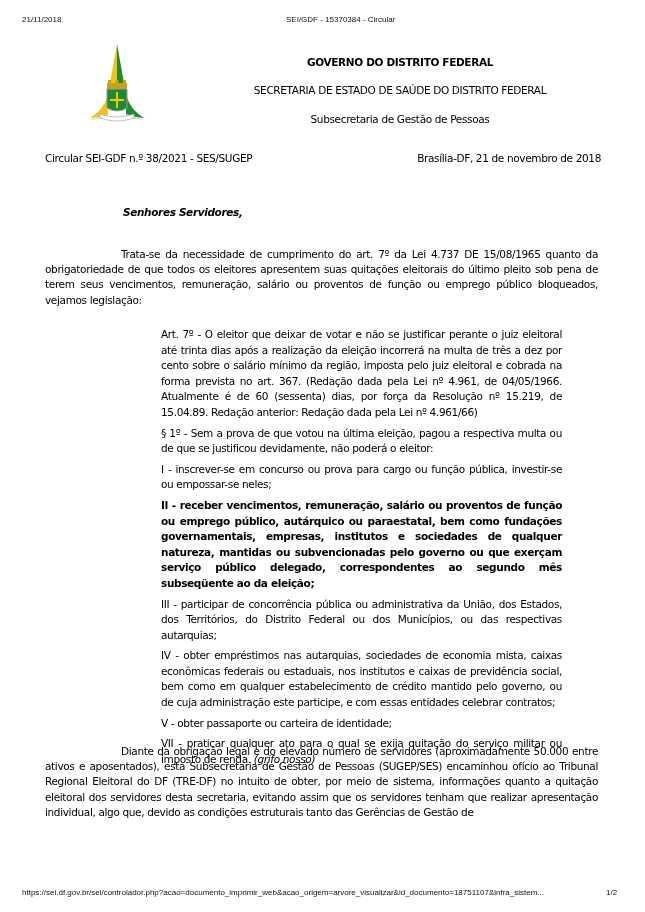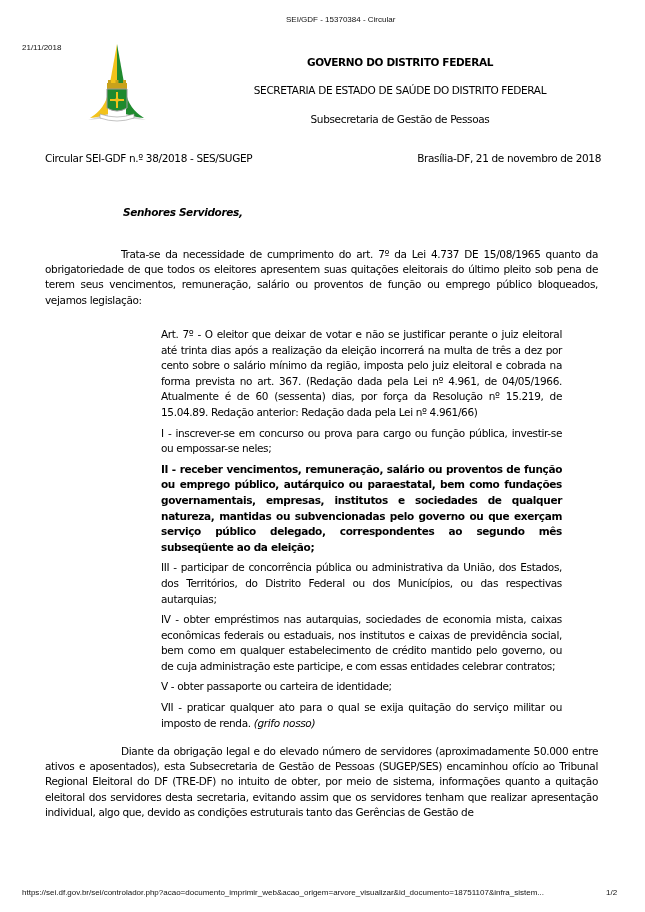--- a/index.html
+++ b/index.html
@@ -1,18 +1,18 @@
 <!DOCTYPE html>
 <html><head>
 <meta charset="utf-8">
 <style>
   html, body { margin: 0; padding: 0; background: #ffffff; }
   body { width: 645px; height: 912px; position: relative; overflow: hidden; color: #000; }
   .print-hdr, .print-ftr { position: absolute; font-family: "Liberation Sans", sans-serif; font-size: 8px; color: #111; }
-  .print-hdr.date { left: 22px; top: 15px; margin-top: 28px; }
+  .print-hdr.date { left: 22px; top: 15px; }
   .print-hdr.title { left: 286px; top: 15px; }
   .print-ftr.url { left: 22px; top: 888px; width: 555px; white-space: nowrap; overflow: hidden; }
   .print-ftr.page { left: 606px; top: 888px; }
 
   .doc { font-family: "DejaVu Sans", sans-serif; font-size: 10.5px; letter-spacing: -0.35px; }
   .logo { position: absolute; left: 86px; top: 44px; width: 62px; height: 84px; }
 
   .hdr-line { position: absolute; left: 240px; width: 320px; text-align: center; }
   .hdr-line.l1 { top: 56px; font-weight: bold; }
   .hdr-line.l2 { top: 84px; }
@@ -62,29 +62,30 @@
     <rect x="24" y="55" width="14" height="2" fill="#f2c21b"></rect>
     <circle cx="31" cy="56" r="2" fill="#f2c21b"></circle>
 
     <path d="M14,70 Q31,76 48,70 L48,74 Q31,80 14,74 Z" fill="#ffffff" stroke="#9a9a9a" stroke-width="0.6"></path>
   </svg>
 
   <div class="hdr-line l1">GOVERNO DO DISTRITO FEDERAL</div>
   <div class="hdr-line l2">SECRETARIA DE ESTADO DE SAÚDE DO DISTRITO FEDERAL</div>
   <div class="hdr-line l3">Subsecretaria de Gestão de Pessoas</div>
 
-  <div class="ref-left">Circular SEI-GDF n.º 38/2018 - SES/SUGEP</div>
+  <div class="ref-left">Circular SEI-GDF n.º 38/2021 - SES/SUGEP</div>
   <div class="ref-right">Brasília-DF, 21 de novembro de 2018</div>
 
   <div class="greeting">Senhores Servidores,</div>
 
   <div class="para p1"><span class="indent"></span><span>Trata-se da necessidade de cumprimento do art. 7º da Lei 4.737 DE 15/08/1965 quanto da obrigatoriedade de que todos os eleitores apresentem suas quitações eleitorais do último pleito sob pena de terem seus vencimentos, remuneração, salário ou proventos de função ou emprego público bloqueados, vejamos legislação:</span></div>
 
   <div class="quote" style="top:327px;">
     <p>Art. 7º - O eleitor que deixar de votar e não se justificar perante o juiz eleitoral até trinta dias após a realização da eleição incorrerá na multa de três a dez por cento sobre o salário mínimo da região, imposta pelo juiz eleitoral e cobrada na forma prevista no art. 367. (Redação dada pela Lei nº 4.961, de 04/05/1966. Atualmente é de 60 (sessenta) dias, por força da Resolução nº 15.219, de 15.04.89. Redação anterior: Redação dada pela Lei nº 4.961/66)</p>
+    <p>§ 1º - Sem a prova de que votou na última eleição, pagou a respectiva multa ou de que se justificou devidamente, não poderá o eleitor:</p>
     <p>I - inscrever-se em concurso ou prova para cargo ou função pública, investir-se ou empossar-se neles;</p>
     <p class="bold">II - receber vencimentos, remuneração, salário ou proventos de função ou emprego público, autárquico ou paraestatal, bem como fundações governamentais, empresas, institutos e sociedades de qualquer natureza, mantidas ou subvencionadas pelo governo ou que exerçam serviço público delegado, correspondentes ao segundo mês subseqüente ao da eleição;</p>
     <p>III - participar de concorrência pública ou administrativa da União, dos Estados, dos Territórios, do Distrito Federal ou dos Municípios, ou das respectivas autarquias;</p>
     <p>IV - obter empréstimos nas autarquias, sociedades de economia mista, caixas econômicas federais ou estaduais, nos institutos e caixas de previdência social, bem como em qualquer estabelecimento de crédito mantido pelo governo, ou de cuja administração este participe, e com essas entidades celebrar contratos;</p>
     <p>V - obter passaporte ou carteira de identidade;</p>
     <p><span>VII - praticar qualquer ato para o qual se exija quitação do serviço militar ou imposto de renda.</span> <span class="it">(grifo nosso)</span></p>
   </div>
 
   <div class="para p2"><span class="indent"></span><span>Diante da obrigação legal e do elevado número de servidores (aproximadamente 50.000 entre ativos e aposentados), esta Subsecretaria de Gestão de Pessoas (SUGEP/SES) encaminhou ofício ao Tribunal Regional Eleitoral do DF (TRE-DF) no intuito de obter, por meio de sistema, informações quanto a quitação eleitoral dos servidores desta secretaria, evitando assim que os servidores tenham que realizar apresentação individual, algo que, devido as condições estruturais tanto das Gerências de Gestão de</span></div>
 </div>

